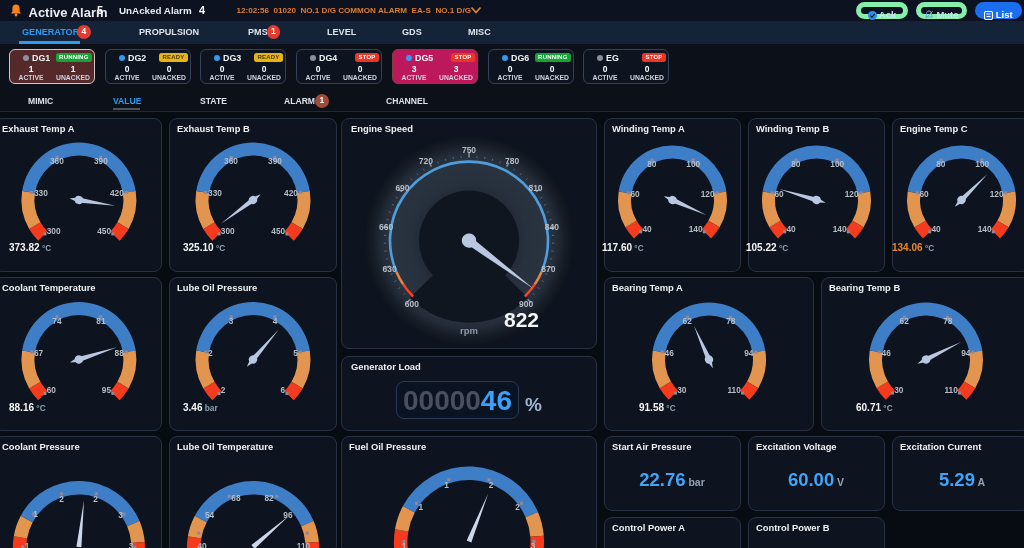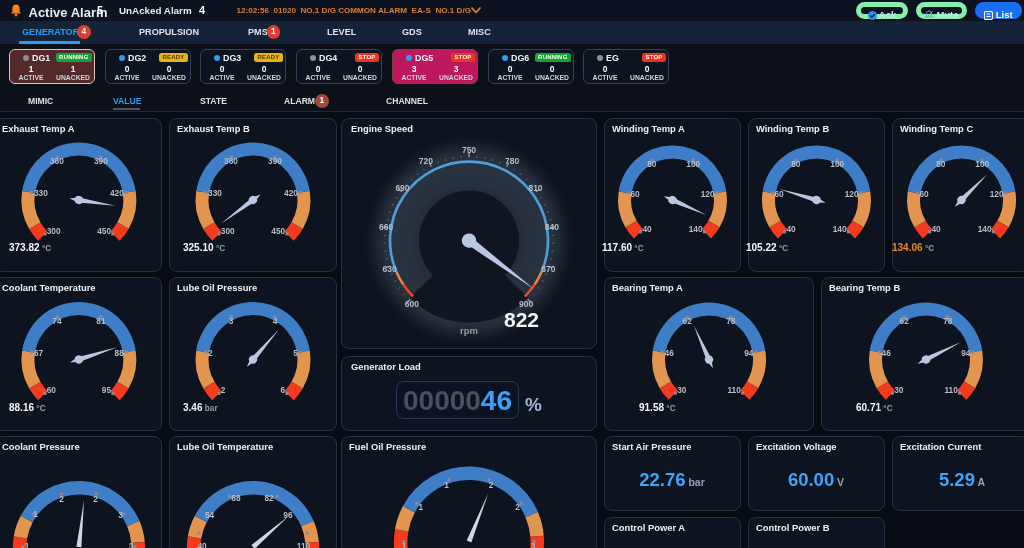--- a/index.html
+++ b/index.html
@@ -70,21 +70,21 @@
     <div class="panel" style="left:604px;top:436px;width:137px;height:75px"></div>
     <div class="panel" style="left:748px;top:436px;width:137px;height:75px"></div>
     <div class="panel" style="left:892px;top:436px;width:138px;height:75px"></div>
     <div class="panel" style="left:604px;top:517px;width:137px;height:75px"></div>
     <div class="panel" style="left:748px;top:517px;width:137px;height:75px"></div>
     <div class="ptitle" style="left:2px;top:123.5px">Exhaust Temp A</div>
     <div class="ptitle" style="left:177px;top:123.5px">Exhaust Temp B</div>
     <div class="ptitle" style="left:351px;top:123.5px">Engine Speed</div>
     <div class="ptitle" style="left:612px;top:123.5px">Winding Temp A</div>
     <div class="ptitle" style="left:756px;top:123.5px">Winding Temp B</div>
-    <div class="ptitle" style="left:900px;top:123.5px">Winding Temp C</div>
+    <div class="ptitle" style="left:900px;top:123.5px">Engine Temp C</div>
     <div class="ptitle" style="left:2px;top:282.5px">Coolant Temperature</div>
     <div class="ptitle" style="left:177px;top:282.5px">Lube Oil Pressure</div>
     <div class="ptitle" style="left:612px;top:282.5px">Bearing Temp A</div>
     <div class="ptitle" style="left:829px;top:282.5px">Bearing Temp B</div>
     <div class="ptitle" style="left:351px;top:361.5px">Generator Load</div>
     <div class="ptitle" style="left:2px;top:441.5px">Coolant Pressure</div>
     <div class="ptitle" style="left:177px;top:441.5px">Lube Oil Temperature</div>
     <div class="ptitle" style="left:349px;top:441.5px">Fuel Oil Pressure</div>
     <div class="ptitle" style="left:612px;top:441.5px">Start Air Pressure</div>
     <div class="ptitle" style="left:756px;top:441.5px">Excitation Voltage</div>

